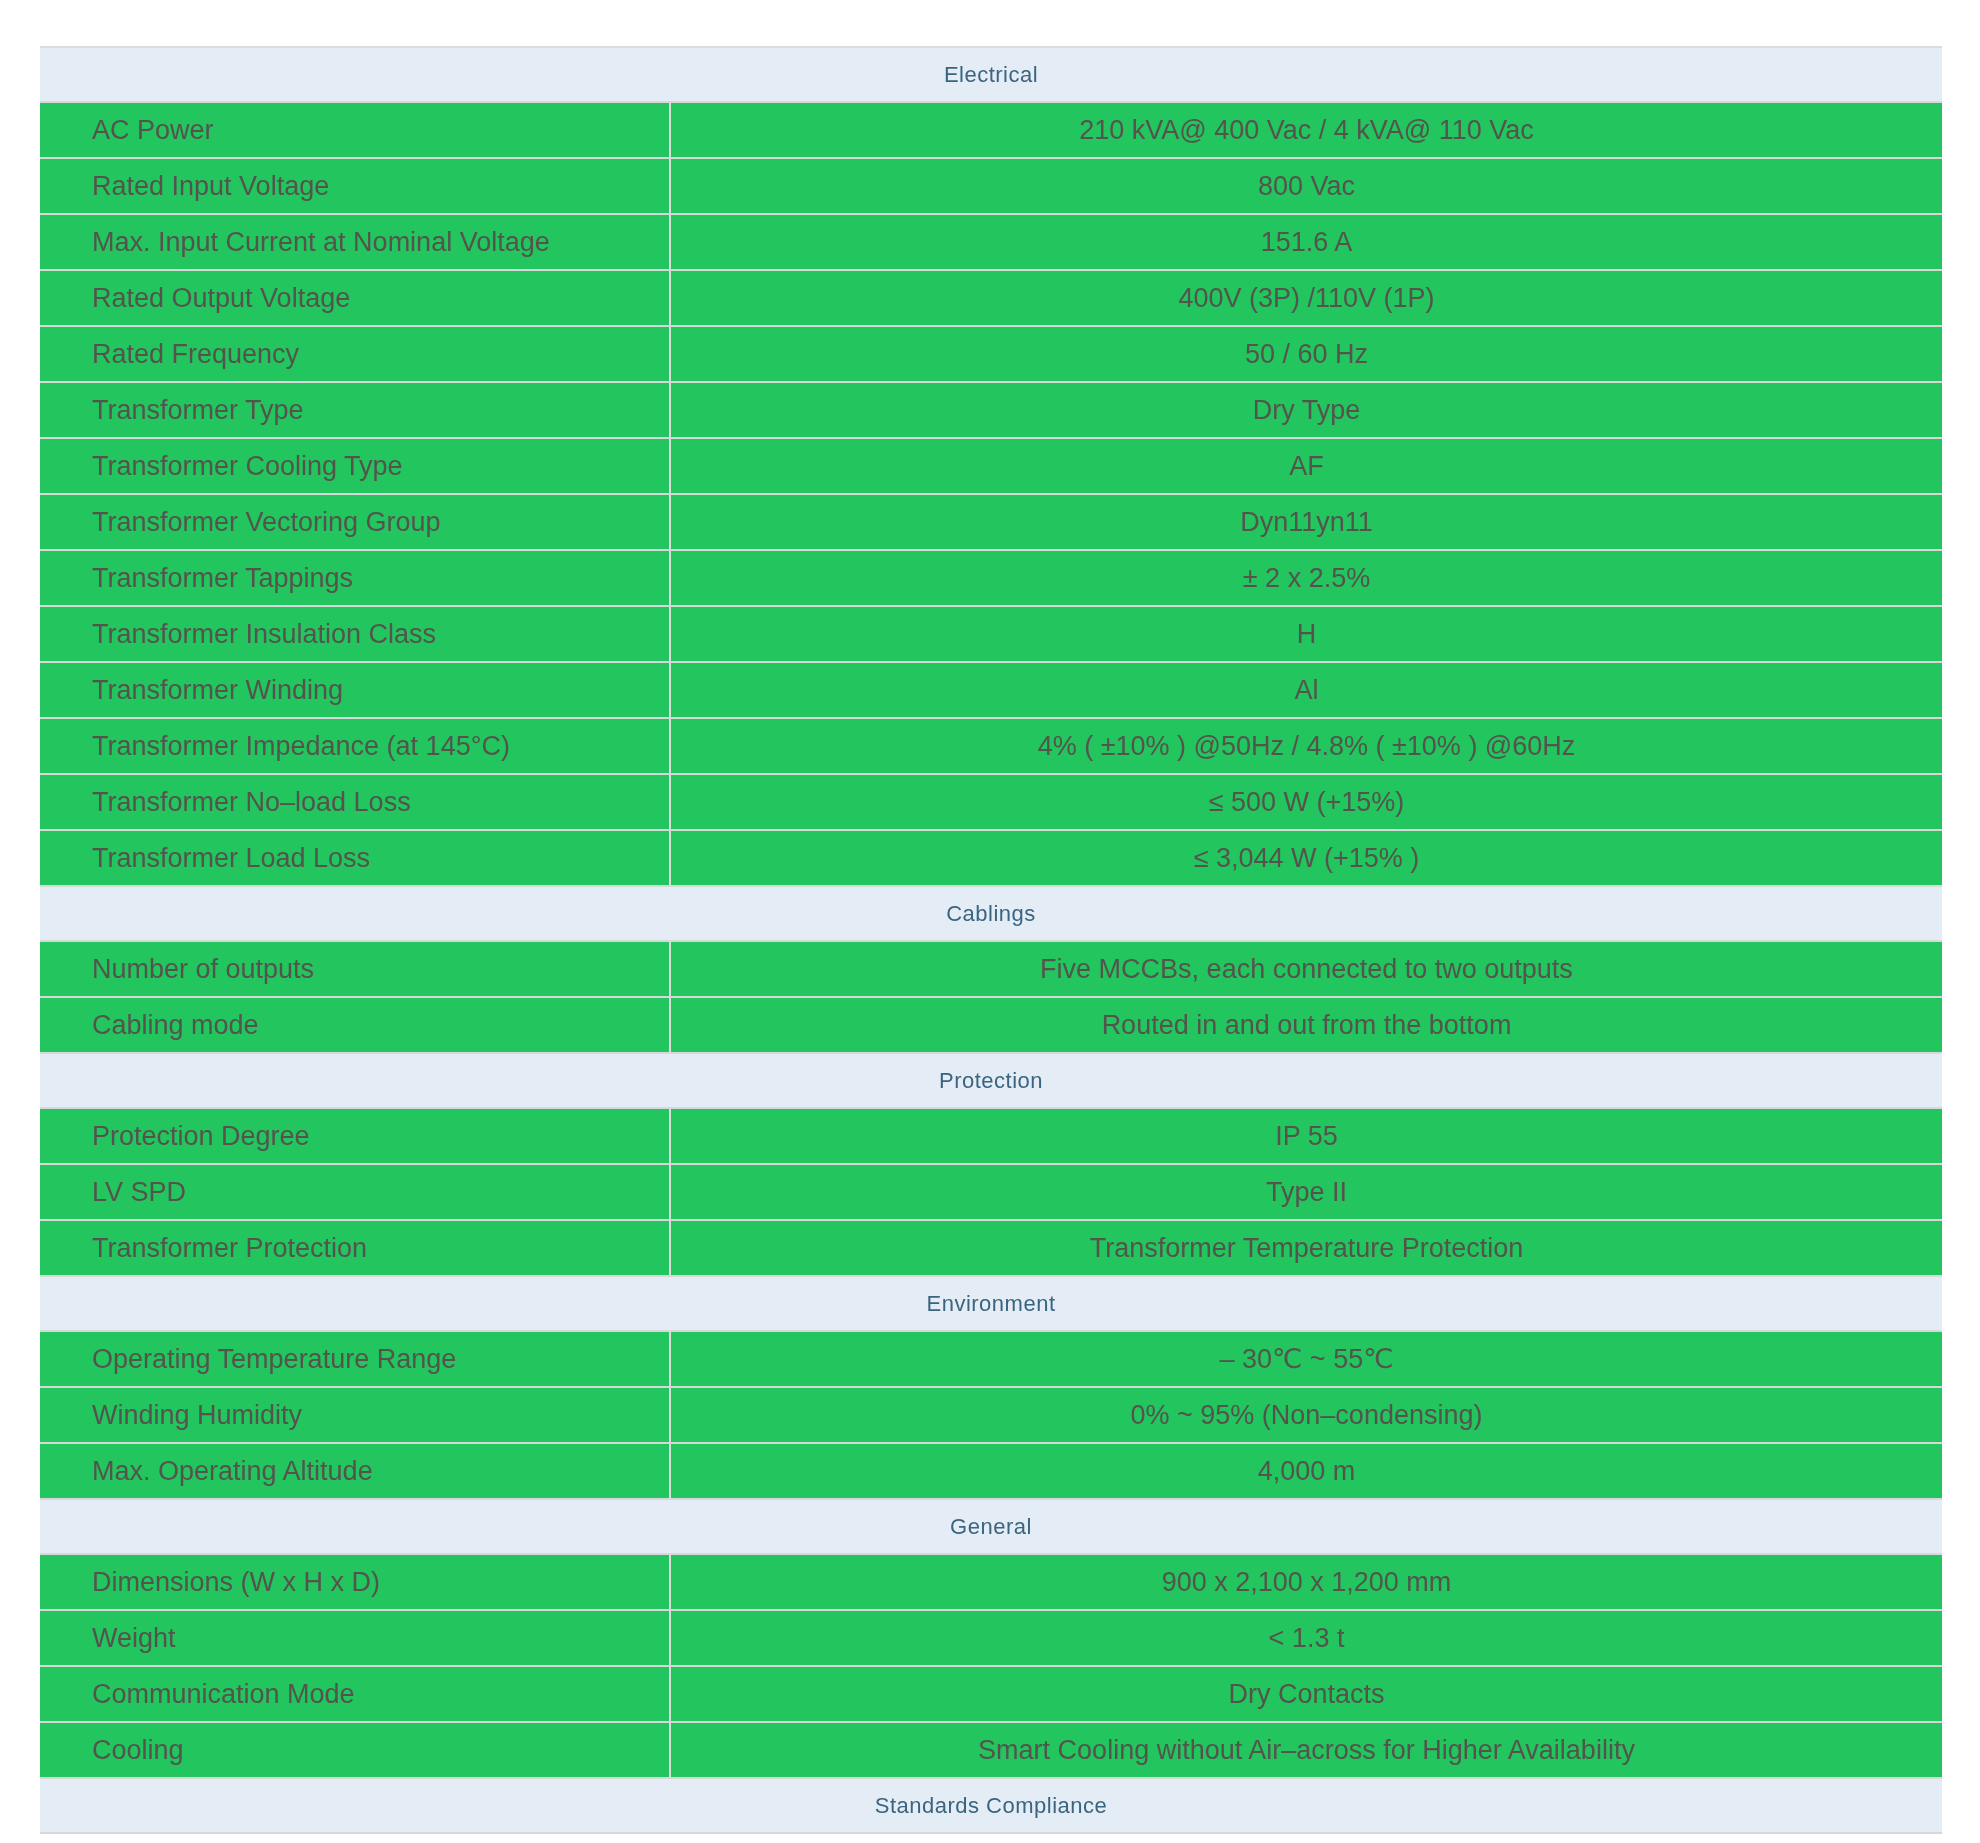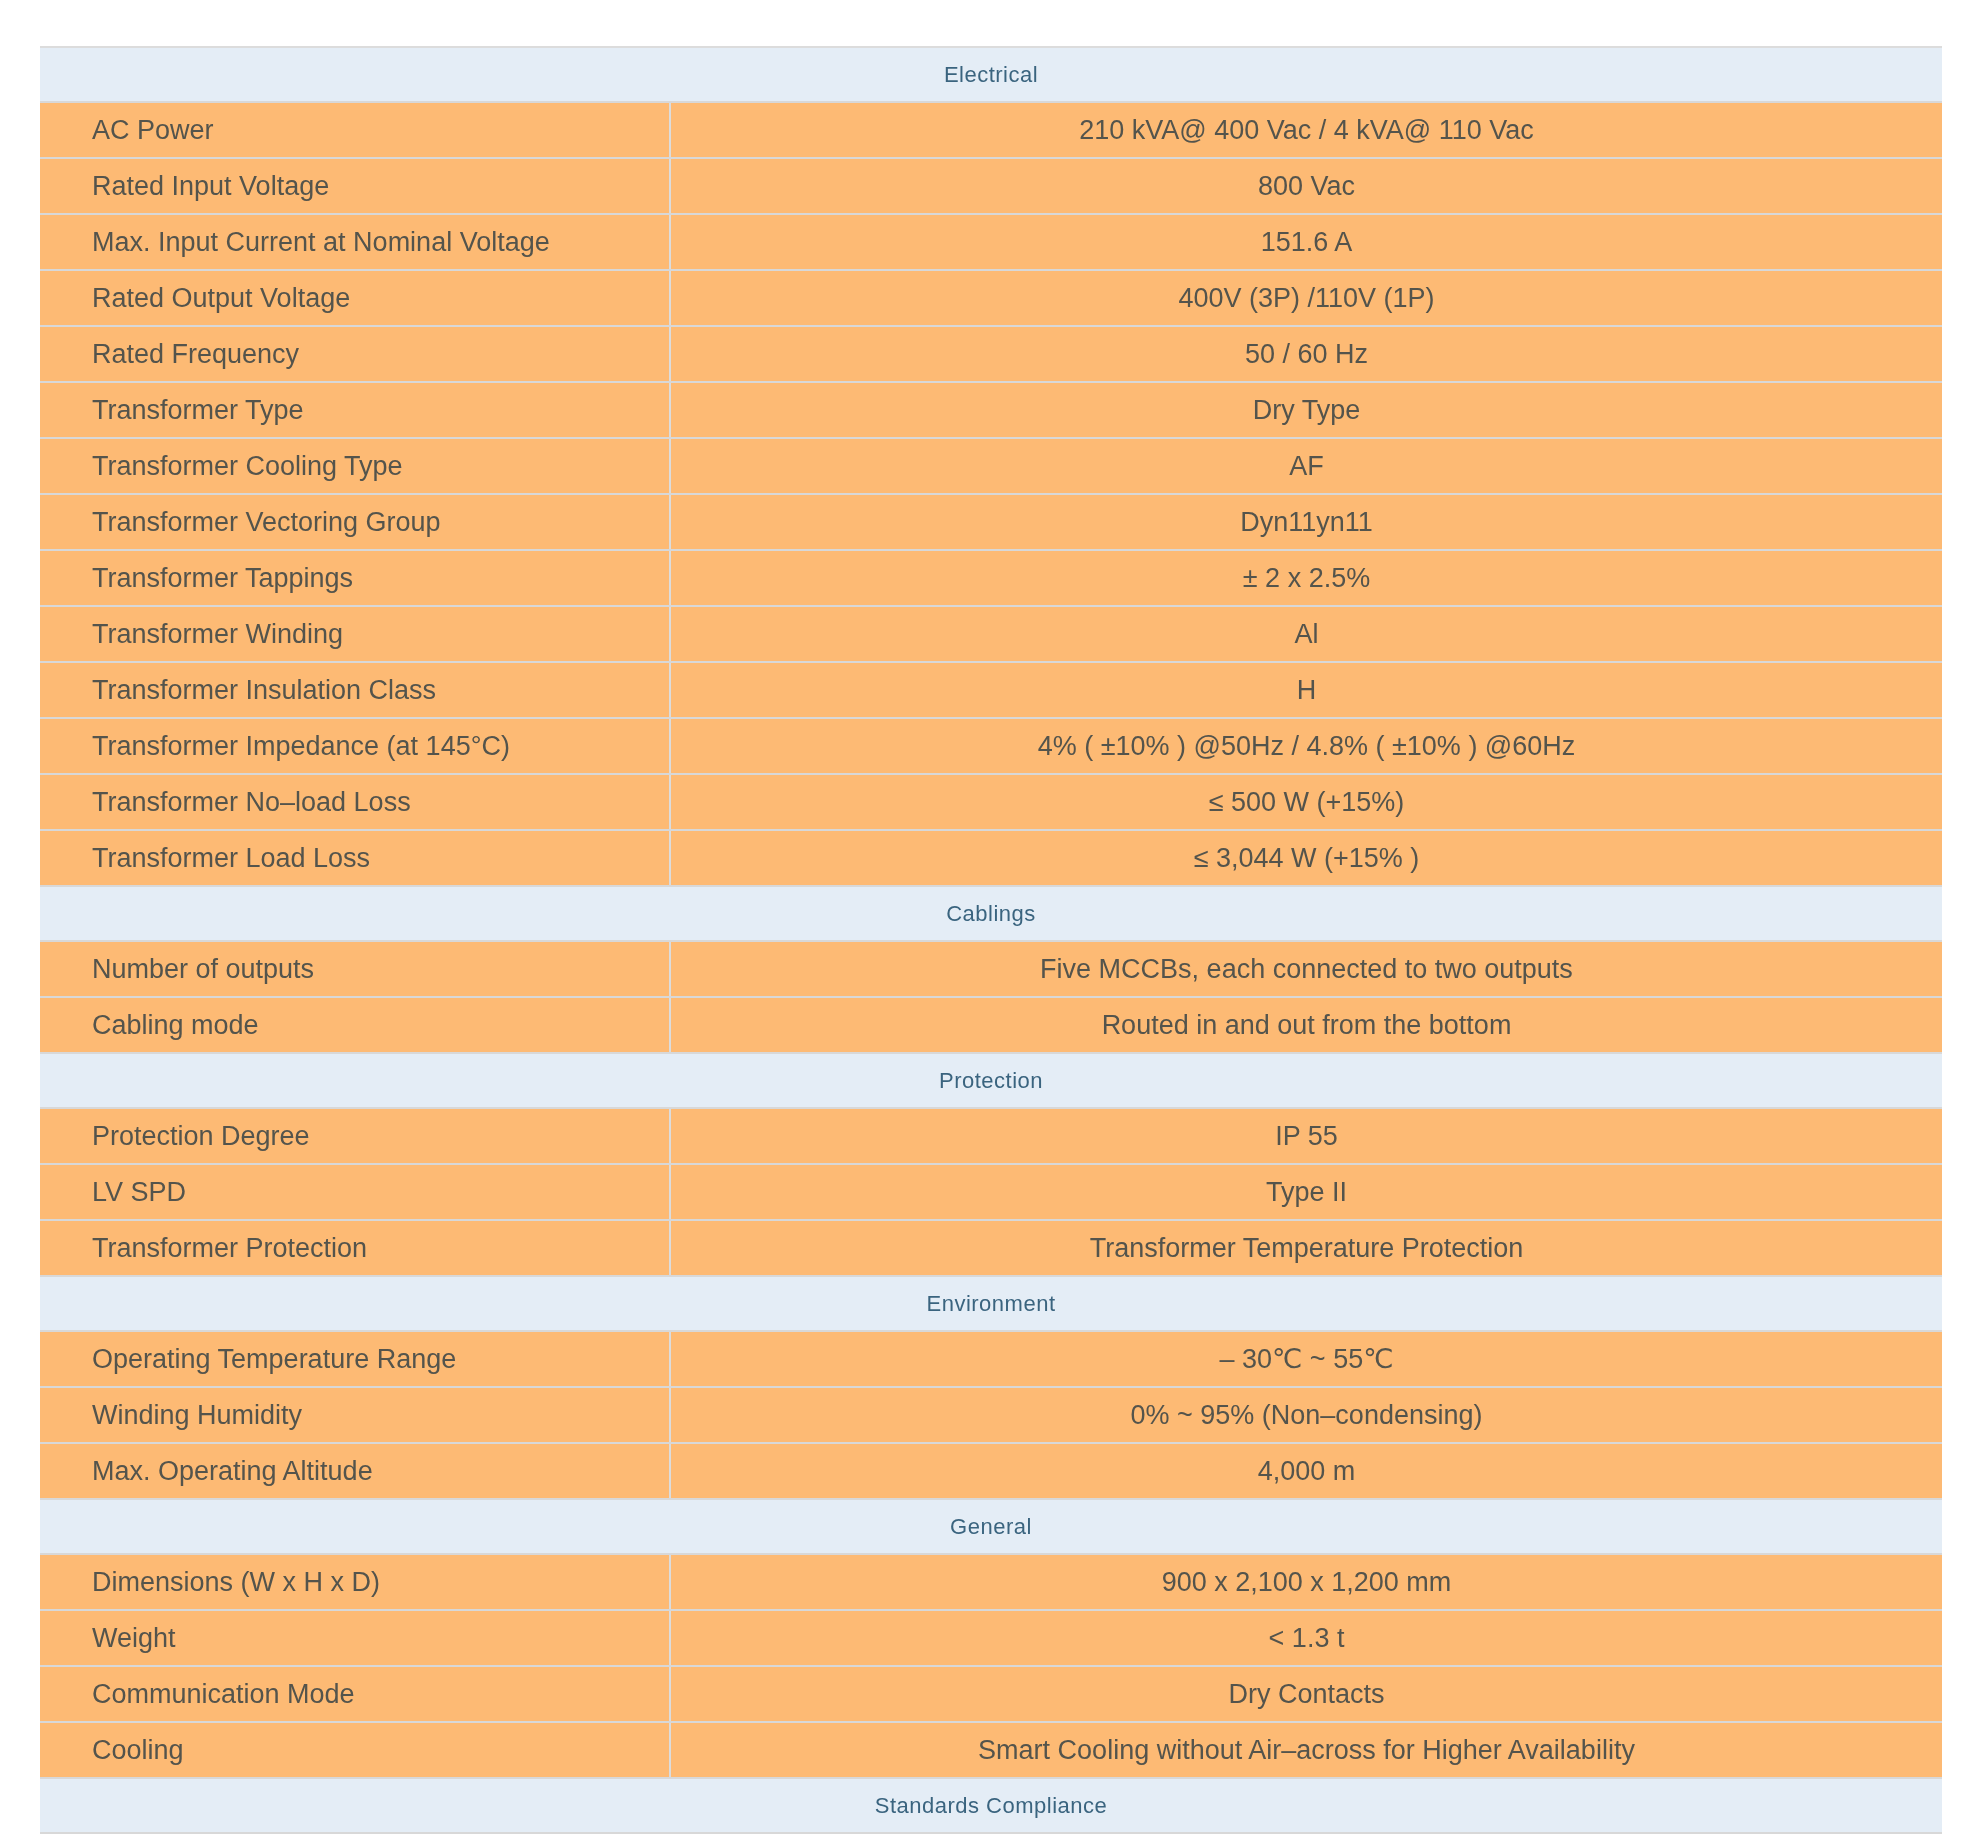--- a/index.html
+++ b/index.html
@@ -36,21 +36,21 @@
     align-items:center;
     justify-content:center;
     border-bottom:2px solid var(--border);
     letter-spacing:0.5px;
   }
   .spec-row{
     display:flex;
     height:54px;
     border-bottom:2px solid var(--border);
     font-size:27px;
-    background:#fdba74;
+    background:#22c55e;
   }
   .spec-row .spec-label{
     width:631px;
     box-sizing:border-box;
     padding-left:52px;
     border-right:2px solid var(--divider);
     display:flex;
     align-items:center;
     white-space:nowrap;
   }
@@ -99,26 +99,26 @@
     </div>
     <div class="spec-row">
       <div class="spec-label">Transformer Vectoring Group</div>
       <div class="spec-value">Dyn11yn11</div>
     </div>
     <div class="spec-row">
       <div class="spec-label">Transformer Tappings</div>
       <div class="spec-value">± 2 x 2.5%</div>
     </div>
     <div class="spec-row">
+      <div class="spec-label">Transformer Insulation Class</div>
+      <div class="spec-value">H</div>
+    </div>
+    <div class="spec-row">
       <div class="spec-label">Transformer Winding</div>
       <div class="spec-value">Al</div>
-    </div>
-    <div class="spec-row">
-      <div class="spec-label">Transformer Insulation Class</div>
-      <div class="spec-value">H</div>
     </div>
     <div class="spec-row">
       <div class="spec-label">Transformer Impedance (at 145°C)</div>
       <div class="spec-value">4% ( ±10% ) @50Hz / 4.8% ( ±10% ) @60Hz</div>
     </div>
     <div class="spec-row">
       <div class="spec-label">Transformer No–load Loss</div>
       <div class="spec-value">≤ 500 W (+15%)</div>
     </div>
     <div class="spec-row">

